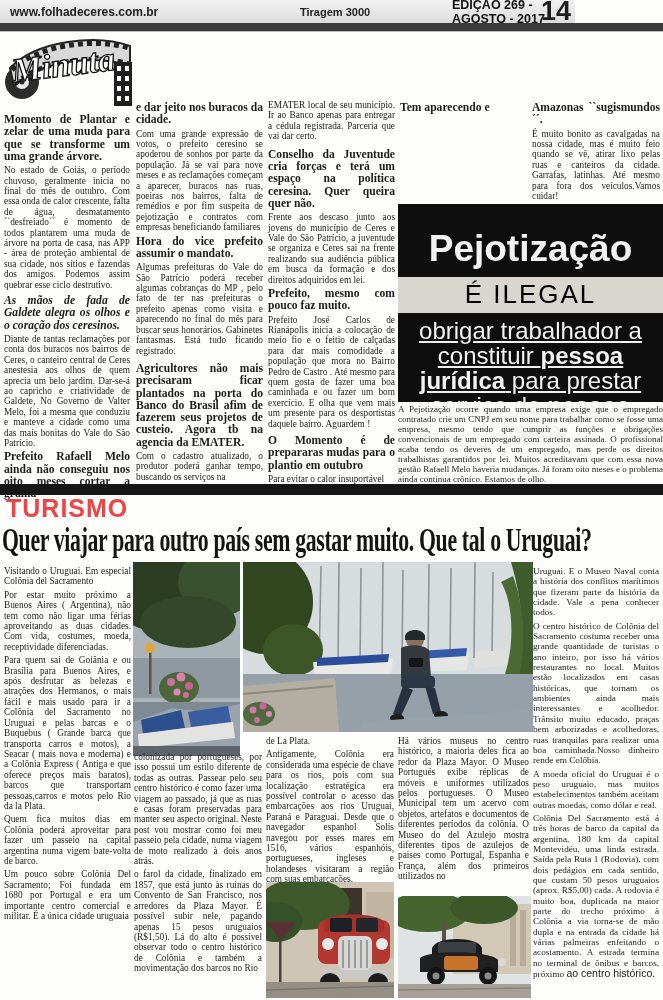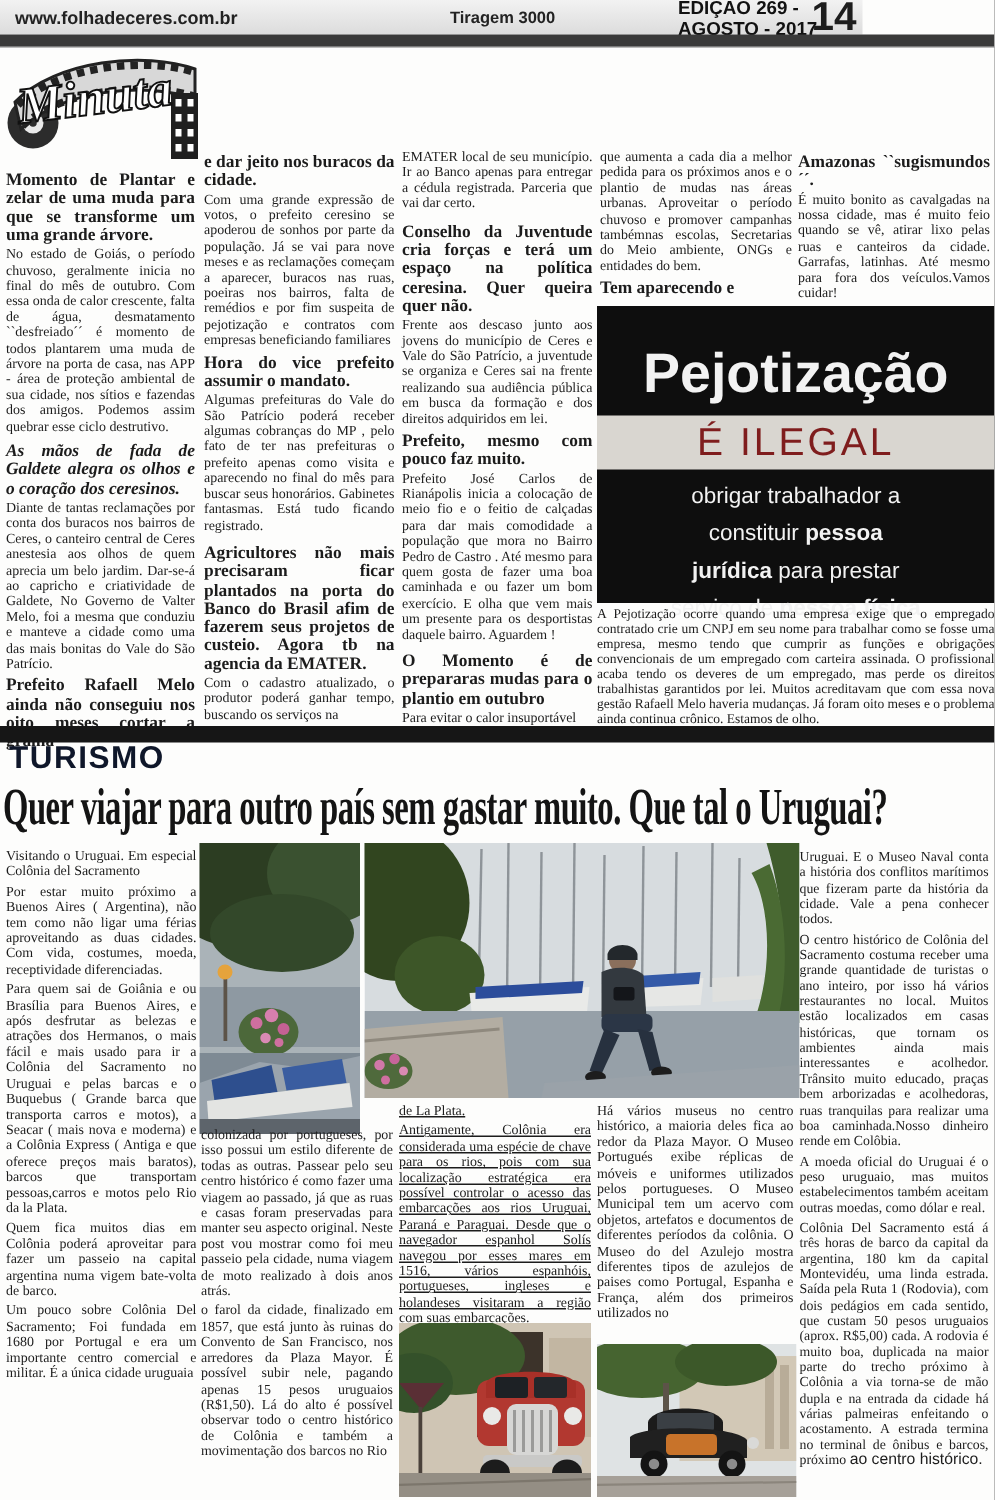--- a/index.html
+++ b/index.html
@@ -15,29 +15,29 @@
   .hdr-rule{position:absolute;left:0;top:23px;width:663px;height:8px;background:#3a3a3a;border-bottom:1px solid #bbb;}
   
   .col{position:absolute;text-align:justify;}
   .small{font-size:9.3px;line-height:10.4px;}
   .small p{margin:0 0 3px 0;}
   .htxt{font-weight:bold;font-size:11.6px;line-height:12.3px;margin:2px 0 2px 0;text-align:justify;}
   
   .pejot{position:absolute;left:398px;top:204px;width:265px;height:198px;background:#0e0e0e;
          font-family:"Liberation Sans",sans-serif;color:#f2f2f2;text-align:center;}
   .pejot .t{font-size:37px;font-weight:bold;letter-spacing:0px;padding-top:24px;}
-  .pejot .band{margin-top:7px;background:#d9d6d0;color:#7f1d1d;font-size:26px;letter-spacing:2px;
+  .pejot .band{margin-top:7px;background:#d9d6d0;color:#000000;font-size:26px;letter-spacing:2px;
                padding:2px 0 3px 0;}
-  .pejot .ln{font-size:15px;line-height:25px;font-weight:400;}
+  .pejot .ln{font-size:24px;line-height:25px;font-weight:400;text-decoration:underline;}
   .pejot .ln b{font-weight:bold;}
   .pejot-par{position:absolute;left:398px;top:404px;width:265px;font-size:9px;line-height:10px;text-align:justify;}
   
   .secbar{position:absolute;left:0;top:484px;width:663px;height:11px;background:#161616;}
   .tur-label{position:absolute;left:6px;top:494px;font-family:"Liberation Sans",sans-serif;
-             font-weight:bold;font-size:21px;letter-spacing:1px;color:#0f172a;}
+             font-weight:bold;font-size:25px;letter-spacing:1px;color:#ef4444;}
   .headline{position:absolute;left:2px;top:521px;width:661px;height:36px;overflow:visible;}
   .headline span{display:inline-block;white-space:nowrap;font-family:"Liberation Serif",serif;
                  font-weight:bold;font-size:33px;letter-spacing:-0.5px;color:#141414;
                  transform:scale(0.66,1.05);transform-origin:0 50%;}
   .ph{position:absolute;}
   .ph svg{display:block;}
 </style>
 </head>
 <body>
 
@@ -93,21 +93,20 @@
     <p>EMATER local de seu município. Ir ao Banco apenas para entregar a cédula registrada. Parceria que vai dar certo.</p>
     <div class="htxt" style="margin-top:7px;">Conselho da Juventude cria forças e terá um espaço na política ceresina. Quer queira quer não.</div>
     <p>Frente aos descaso junto aos jovens do município de Ceres e Vale do São Patrício, a juventude se organiza e Ceres sai na frente realizando sua audiência pública em busca da formação e dos direitos adquiridos em lei.</p>
     <div class="htxt">Prefeito, mesmo com pouco faz muito.</div>
     <p>Prefeito José Carlos de Rianápolis inicia a colocação de meio fio e o feitio de calçadas para dar mais comodidade a população que mora no Bairro Pedro de Castro . Até mesmo para quem gosta de fazer uma boa caminhada e ou fazer um bom exercício. E olha que vem mais um presente para os desportistas daquele bairro. Aguardem !</p>
     <div class="htxt" style="margin-top:6px;">O Momento é de prepararas mudas para o plantio em outubro</div>
     <p>Para evitar o calor insuportável</p>
   </div>
 
   <div class="col small" style="left:400px;top:100px;width:128px;">
-    <p>que aumenta a cada dia a melhor pedida para os próximos anos e o plantio de mudas nas áreas urbanas. Aproveitar o período chuvoso e promover campanhas tambémnas escolas, Secretarias do Meio  ambiente, ONGs e entidades do bem.</p>
     <div class="htxt">Tem aparecendo e</div>
   </div>
 
   <div class="col small" style="left:532px;top:100px;width:128px;">
     <div class="htxt">Amazonas ``sugismundos´´.</div>
     <p>É muito bonito as cavalgadas na nossa cidade, mas é muito feio quando se vê, atirar lixo pelas ruas e canteiros da cidade. Garrafas, latinhas.  Até mesmo para fora dos veículos.Vamos cuidar!</p>
   </div>
 
   <div class="pejot">
     <div class="t">Pejotização</div>
@@ -203,21 +202,21 @@
       </g>
       <path d="M120,160 L290,148 L290,170 L118,170 Z" fill="#9aa2a9"></path>
     </svg>
   </div>
 
   <div class="col small" style="left:134px;top:752px;width:128px;">
     <p>colonizada por portugueses, por isso possui um estilo diferente de todas as outras. Passear pelo seu centro histórico é como fazer uma viagem ao passado, já que as ruas e casas foram preservadas para manter seu aspecto original. Neste post vou mostrar como foi meu passeio pela cidade, numa viagem de moto realizado à dois anos atrás.</p>
     <p>o farol da cidade, finalizado em 1857, que está junto às ruinas do Convento de San Francisco, nos arredores da Plaza Mayor. É possível subir nele, pagando apenas 15 pesos uruguaios (R$1,50). Lá do alto é possível observar todo o centro histórico de Colônia e também a movimentação dos barcos no Rio</p>
   </div>
 
-  <div class="col small" style="left:266px;top:736px;width:128px;text-decoration:underline;">
+  <div class="col small" style="left:266px;top:736px;width:128px;">
     <p>de La Plata.</p>
     <p>Antigamente, Colônia era considerada uma espécie de chave para os rios, pois com sua localização estratégica era possível controlar o acesso das embarcações aos rios Uruguai, Paraná e Paraguai. Desde que o navegador espanhol Solís navegou por esses mares em 1516, vários espanhóis, portugueses, ingleses e holandeses visitaram a região com suas embarcações.</p>
   </div>
 
   <div class="ph" style="left:266px;top:882px;">
     <svg width="128" height="116" viewBox="0 0 128 116">
       <rect width="128" height="116" fill="#cfc5b4"></rect>
       <rect x="52" y="6" width="44" height="70" fill="#3c332a"></rect>
       <rect x="100" y="10" width="28" height="66" fill="#c2b6a2"></rect>
       <ellipse cx="38" cy="22" rx="46" ry="26" fill="#3e5a2d"></ellipse>

